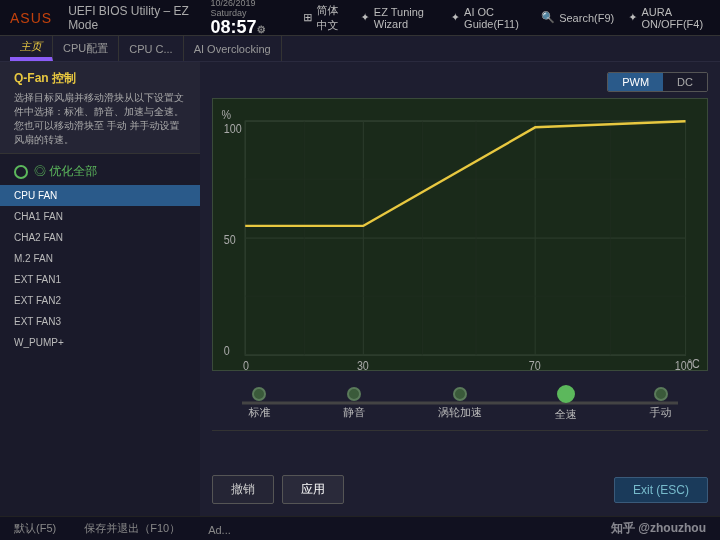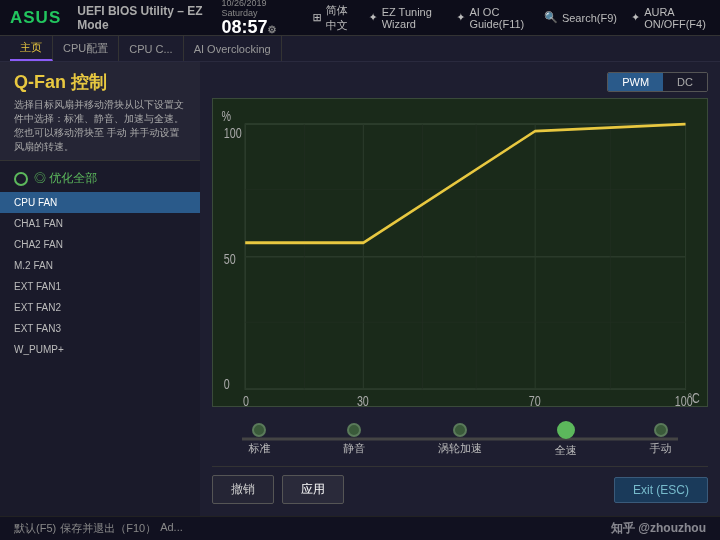--- a/index.html
+++ b/index.html
@@ -16,29 +16,28 @@
     .top-bar {
       background: #0d0d1a;
       height: 36px;
       display: flex;
       align-items: center;
       padding: 0 10px;
       gap: 16px;
       border-bottom: 1px solid #333;
     }
     .asus-logo {
-      color: #22c55e;
-      font-weight: bold;
-      font-size: 17px;
+      color: #c2410c;
+      font-weight: normal;
+      font-size: 14px;
       letter-spacing: 1px;
     }
     .top-bar-title {
       color: #aaa;
       font-size: 12px;
-      font-weight: bold;
     }
     .top-bar-items {
       display: flex;
       gap: 14px;
       align-items: center;
       margin-left: 4px;
     }
     .top-bar-item {
       font-size: 11px;
       color: #bbb;
@@ -72,21 +71,21 @@
     }
     .second-bar-item {
       padding: 0 10px;
       height: 100%;
       display: flex;
       align-items: center;
       border-right: 1px solid #333;
       cursor: pointer;
       white-space: nowrap;
     }
-    .second-bar-item.active { color: #e8c840; border-bottom: 2px solid #8b5cf6; }
+    .second-bar-item.active { color: #e8c840; border-bottom: 4px solid #8b5cf6; font-style: italic; }
 
     
     .main-content {
       display: flex;
       flex-direction: column;
       height: calc(540px - 62px);
       background: #1e1e30;
     }
 
     .content-area {
@@ -102,21 +101,21 @@
       flex-shrink: 0;
       padding-top: 0;
     }
 
     .section-header {
       background: #252535;
       padding: 8px 14px 6px;
       border-bottom: 1px solid #333;
     }
     .section-title {
-      font-size: 18px;
+      font-size: 12px;
       color: #e8c840;
       font-weight: bold;
       margin-bottom: 4px;
     }
     .section-desc {
       font-size: 10px;
       color: #aaa;
       line-height: 1.4;
     }
 
@@ -263,20 +262,21 @@
       gap: 8px;
     }
     .btn {
       padding: 5px 18px;
       font-size: 12px;
       border: 1px solid #555;
       background: #252535;
       color: #ccc;
       cursor: pointer;
       border-radius: 2px;
+      margin-top: 36px;
     }
     .btn-primary {
       background: #2a2a3a;
       color: #fff;
     }
     .btn-exit {
       background: #1a3a5a;
       color: #7bc;
       border-color: #3a5a7a;
     }
@@ -287,21 +287,21 @@
       height: 24px;
       display: flex;
       align-items: center;
       padding: 0 14px;
       font-size: 11px;
       color: #888;
       gap: 20px;
       border-top: 1px solid #222;
       justify-content: space-between;
     }
-    .footer-left { display: flex; gap: 4px; }
+    .footer-left { display: flex; gap: 28px; align-items: flex-end; }
 
     .chart-y-label {
       font-size: 10px;
       fill: #aaa;
     }
     .chart-x-label {
       font-size: 10px;
       fill: #aaa;
     }
     .grid-line {

